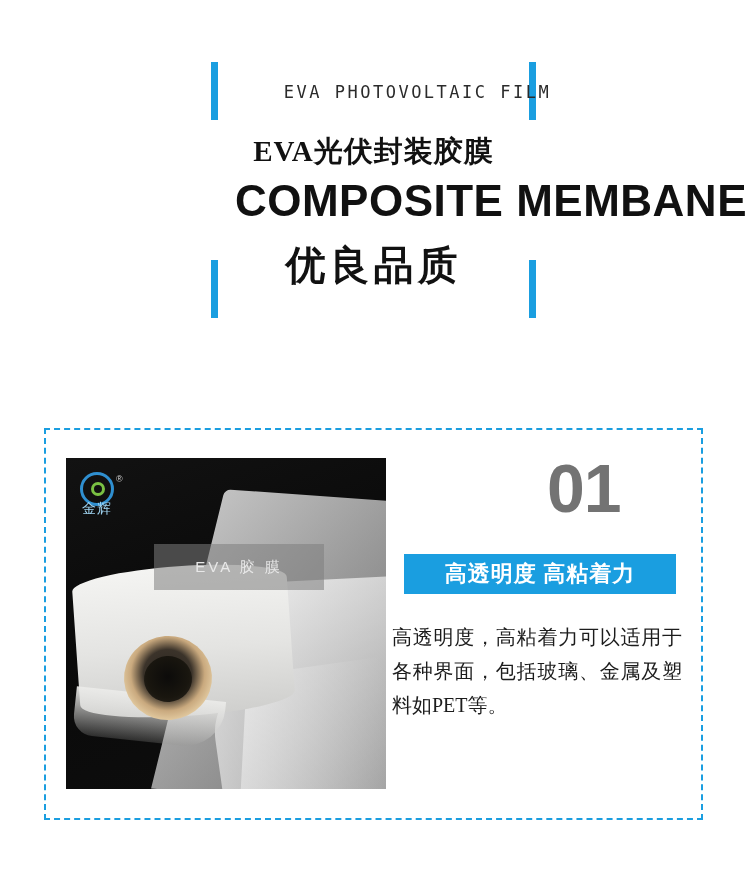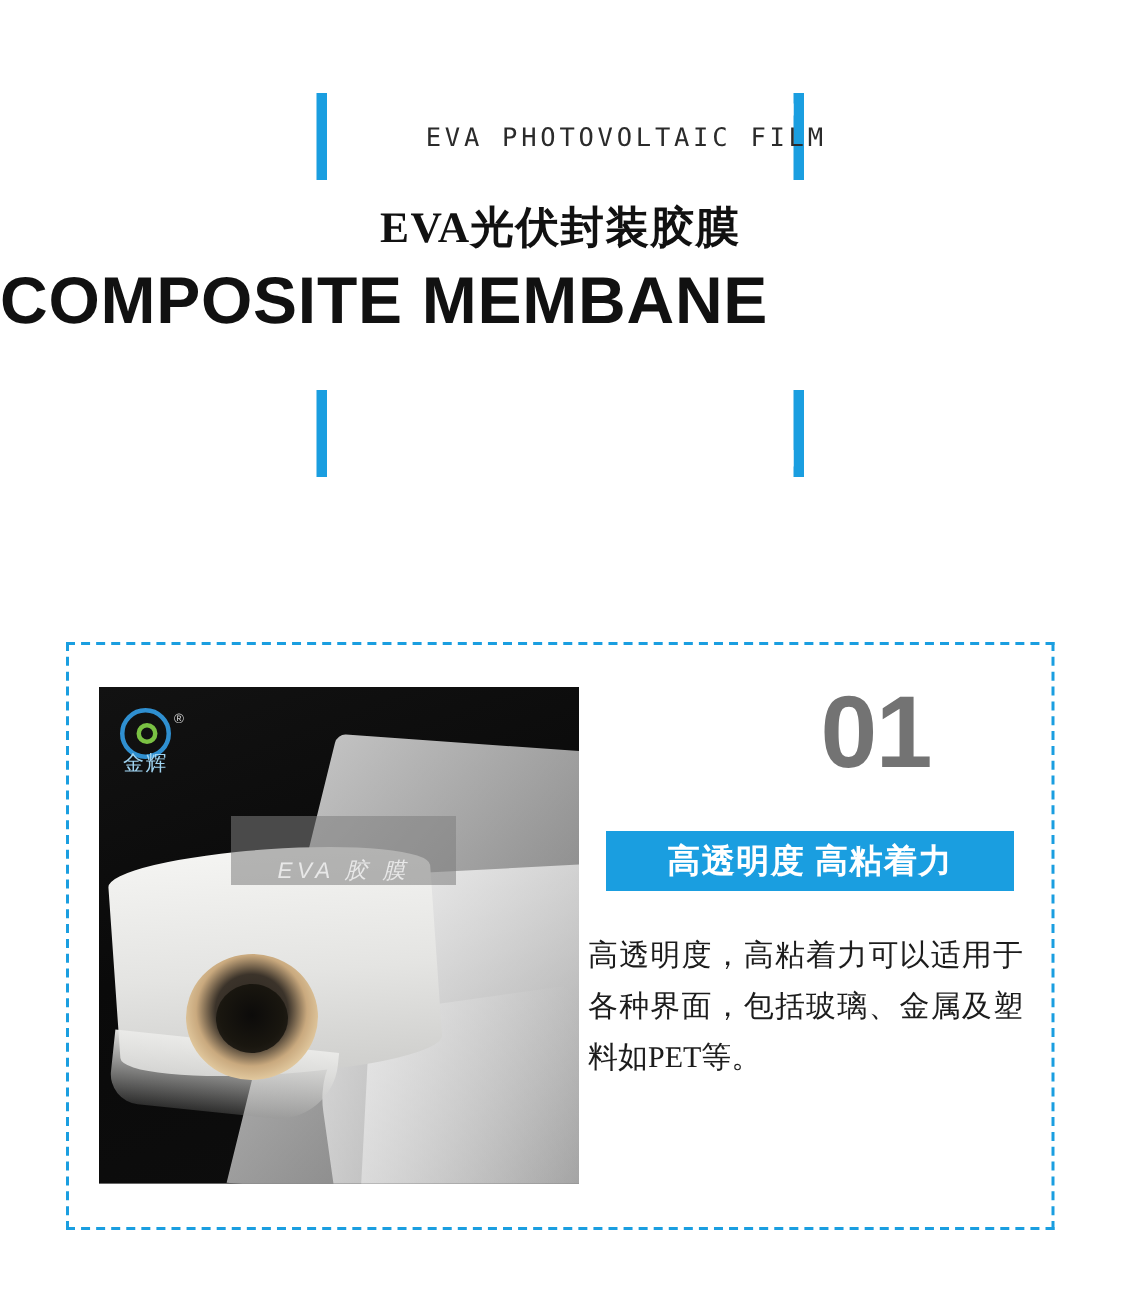--- a/index.html
+++ b/index.html
@@ -91,21 +91,21 @@
     font-size: 29px;
     font-weight: 700;
     color: #111111;
     letter-spacing: 1px;
   }
   .hero-main-en {
     position: absolute;
     left: 0;
     top: 176px;
     width: 747px;
-    text-align: left;
+    text-align: right;
     font-family: "Liberation Sans", sans-serif;
     font-size: 44px;
     font-weight: 700;
     color: #111111;
     letter-spacing: 0.5px;
   }
   .hero-cn-main {
     position: absolute;
     left: 0;
     top: 238px;
@@ -248,31 +248,30 @@
     left: 2px; top: 28px;
     color: #9fd3f0;
     font-size: 14px;
     letter-spacing: 1px;
     white-space: nowrap;
   }
   .photo-watermark {
     position: absolute;
     left: 88px;
     top: 86px;
-    width: 150px;
+    width: 170px;
     height: 46px;
     background: rgba(125,125,125,0.55);
     color: #e8e8e8;
     font-size: 15px;
     letter-spacing: 3px;
     display: flex;
-    align-items: flex-end;
+    align-items: center;
     justify-content: center;
     font-family: "Liberation Sans", sans-serif;
-    font-style: italic;
   }
 
   
   .number {
     position: absolute;
     left: 547px;
     top: 454px;
     font-family: "Liberation Sans", sans-serif;
     font-size: 68px;
     font-weight: 700;
@@ -318,20 +317,21 @@
 <div class="hero">
   <div class="hero-frame"></div>
   <div class="hero-cut-top"></div>
   <div class="hero-cut-bottom"></div>
   <div class="hero-side-mask-left"></div>
   <div class="hero-side-mask-right"></div>
 
   <div class="hero-eyebrow">EVA PHOTOVOLTAIC FILM</div>
   <div class="hero-cn-sub">EVA光伏封装胶膜</div>
   <div class="hero-main-en">COMPOSITE MEMBANE</div>
+  <div class="hero-cn-main">优良品质</div>
 </div>
 
 <div class="card"></div>
 
 <div class="photo">
   <div class="photo-bg"></div>
   <div class="sheet sheet-a"></div>
   <div class="sheet sheet-b"></div>
   <div class="sheet sheet-c"></div>
   <div class="roll"></div>

